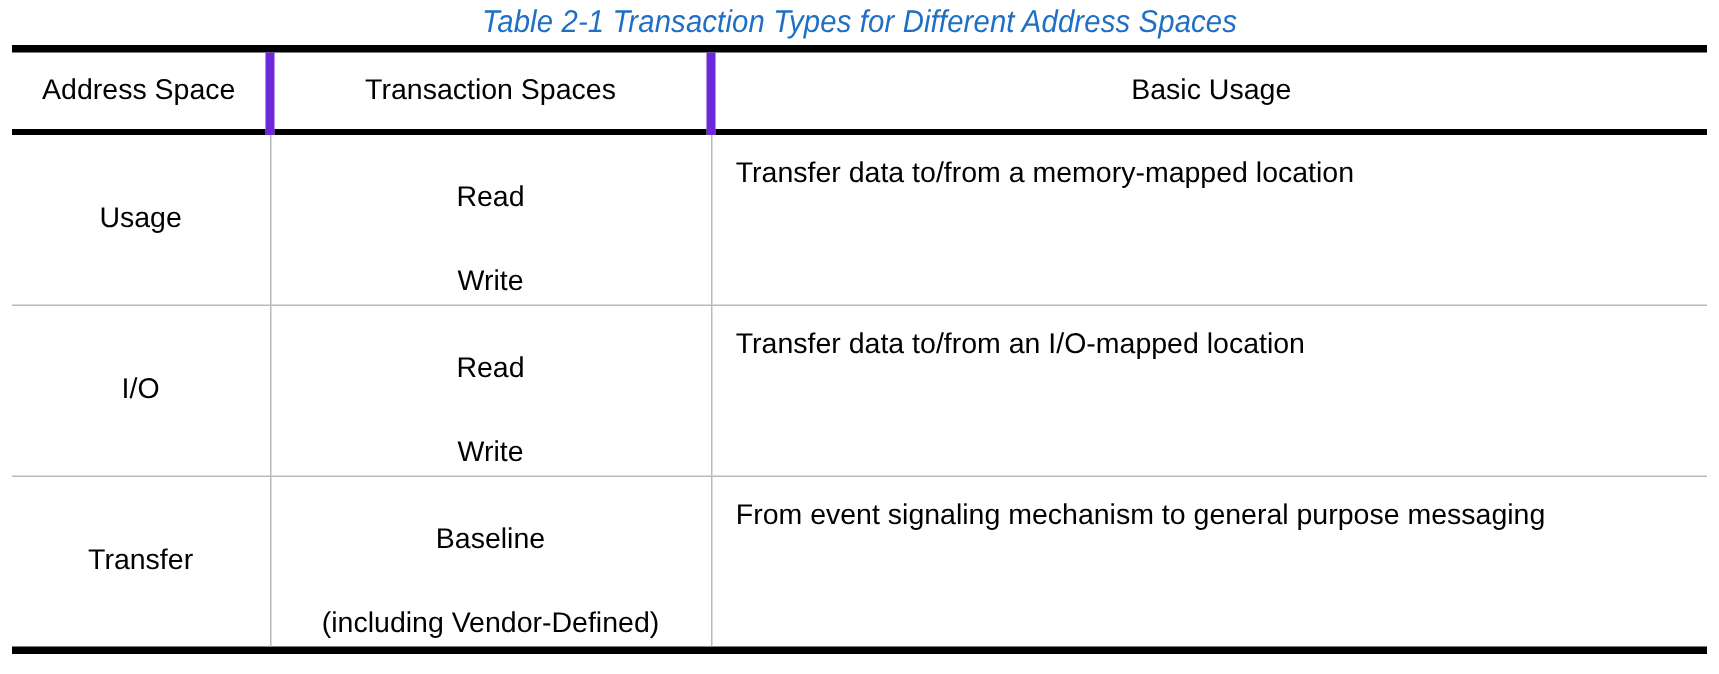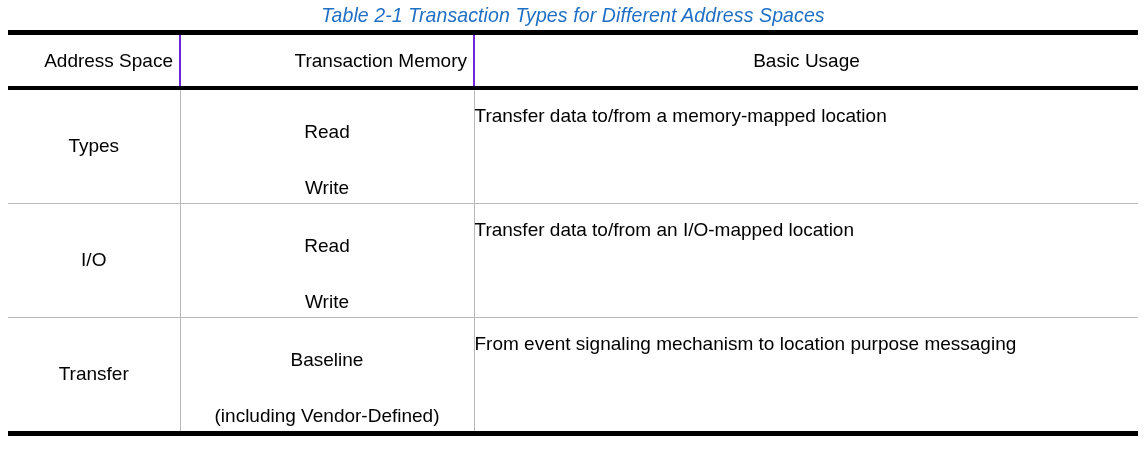--- a/index.html
+++ b/index.html
@@ -61,22 +61,21 @@
     height: 53px;
     vertical-align: middle;
     text-align: center;
     border-bottom: 4px solid #000000;
     padding: 0 6px;
     box-sizing: border-box;
   }
 
   thead th.col-space,
   thead th.col-types {
-    border-right: 2px solid #6d28d9;
-    text-align: right;
+    border-right: 6px solid #6d28d9;
   }
 
   tbody td {
     font-size: 19px;
     padding: 0 6px;
     box-sizing: border-box;
     border-bottom: 1px solid #b9b9b9;
   }
   tbody tr:last-child td {
     border-bottom: none;
@@ -91,21 +90,21 @@
   td.cell-types {
     text-align: center;
     vertical-align: middle;
     border-right: 1px solid #b9b9b9;
     line-height: 1.55;
   }
   td.cell-usage {
     text-align: left;
     vertical-align: top;
     padding-top: 14px;
-    padding-left: 0;
+    padding-left: 16px;
     line-height: 1.3;
   }
 
   .type-line { display: block; margin-top: 27px; }
 
   
   .watermark {
     position: absolute;
     right: 14px;
     bottom: 16px;
@@ -127,28 +126,28 @@
   <div class="table-wrap">
     <table class="spec-table">
       <colgroup>
         <col class="c1">
           <col class="c2">
           <col class="c3">
       </colgroup>
       <thead>
         <tr>
           <th class="col-space">Address Space</th>
-          <th class="col-types">Transaction Memory</th>
+          <th class="col-types">Transaction Spaces</th>
           <th class="col-usage">Basic Usage</th>
         </tr>
       </thead>
       <tbody>
 
         <tr>
-          <td class="cell-space">Types</td>
+          <td class="cell-space">Usage</td>
           <td class="cell-types">
             <span class="type-line">Read</span>
             <span class="type-line">Write</span>
           </td>
           <td class="cell-usage">Transfer data to/from a memory-mapped location</td>
         </tr>
 
         <tr>
           <td class="cell-space">I/O</td>
           <td class="cell-types">
@@ -158,21 +157,21 @@
           <td class="cell-usage">Transfer data to/from an I/O-mapped location</td>
         </tr>
 
 
         <tr>
           <td class="cell-space">Transfer</td>
           <td class="cell-types">
             <span class="type-line">Baseline</span>
             <span class="type-line">(including Vendor-Defined)</span>
           </td>
-          <td class="cell-usage">From event signaling mechanism to location purpose messaging</td>
+          <td class="cell-usage">From event signaling mechanism to general purpose messaging</td>
         </tr>
 
       </tbody>
     </table>
   </div>
 
 
 </div>
 
 </body></html>

